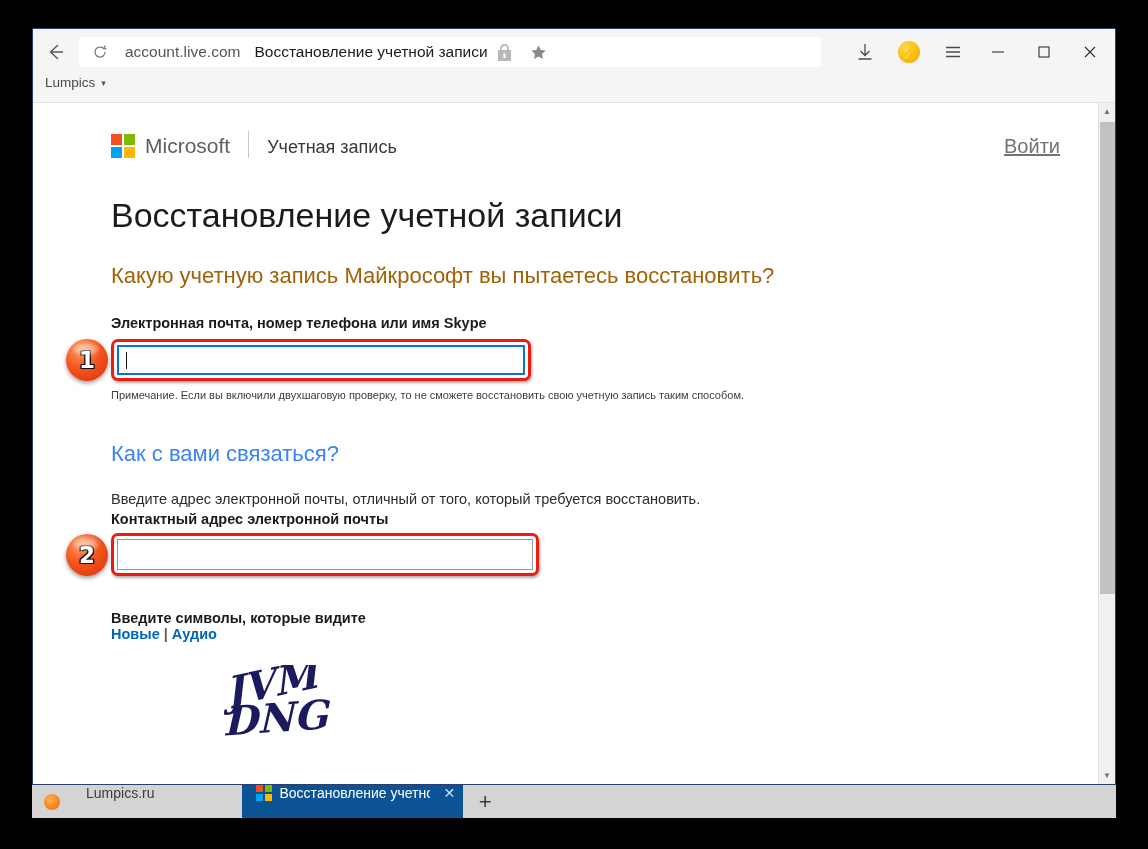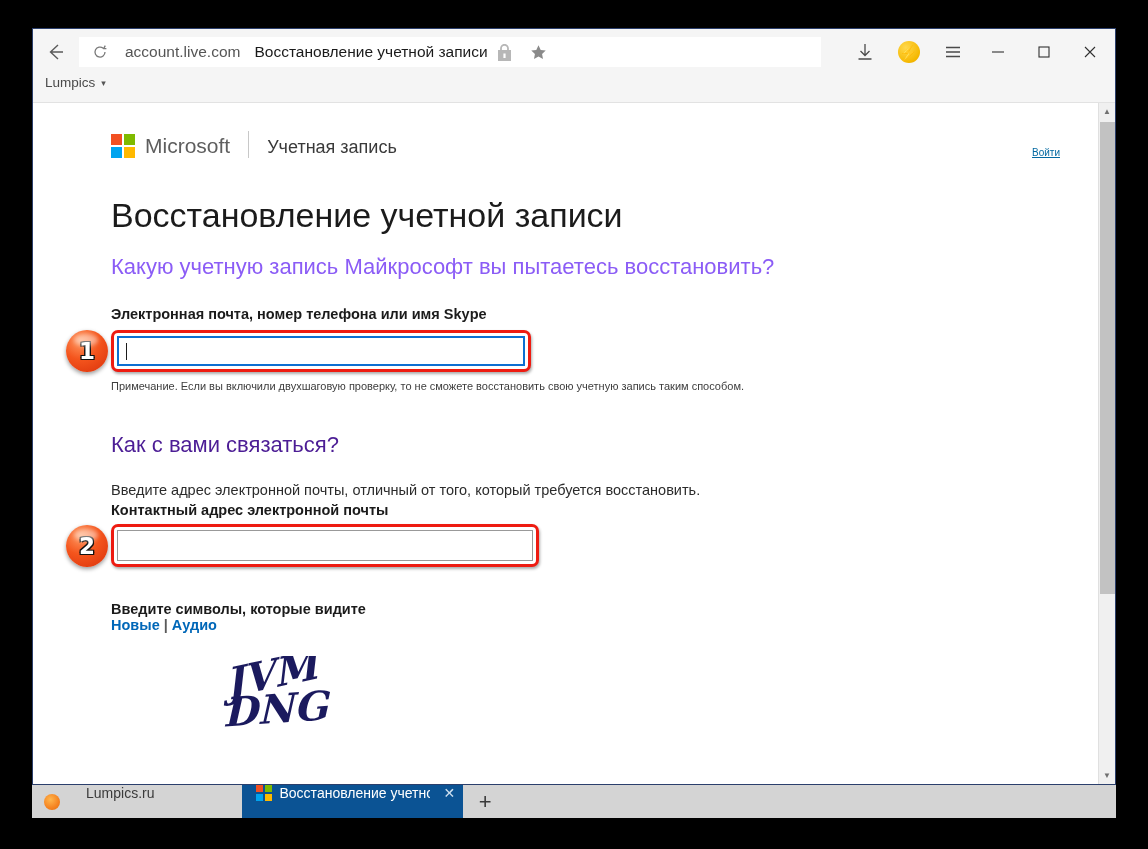--- a/index.html
+++ b/index.html
@@ -125,34 +125,34 @@
   .ms-logo { display:grid; grid-template-columns: 11px 11px; grid-template-rows: 11px 11px; gap:2px; }
   .ms-logo span { display:block; width:11px; height:11px; }
   .ms-q1 { background:#f25022; }
   .ms-q2 { background:#7fba00; }
   .ms-q3 { background:#00a4ef; }
   .ms-q4 { background:#ffb900; }
   .ms-word { font-size:21px; color:#5e5e5e; margin-left:10px; letter-spacing:0px; font-weight:400;}
   .ms-divider { width:1px; height:27px; background:#c8c8c8; margin:0 18px; }
   .ms-sub { font-size:18px; color:#3a3a3a; font-weight:400; }
   .signin {
-    margin-left:auto; font-size:10px; color:#0369a1;
+    margin-left:auto; font-size:20px; color:#737373;
   }
 
   
   .h1 {
     font-size: 34px; font-weight:400; color:#1b1b1b;
     margin-top: 38px; letter-spacing:0px;
   }
   .h2 {
-    font-size: 22px; font-weight:400; color:#8b5cf6;
-    margin-top: 19px;
+    font-size: 22px; font-weight:400; color:#a16207;
+    margin-top: 28px;
   }
   .h2b {
-    font-size: 22px; font-weight:400; color:#4c1d95;
+    font-size: 22px; font-weight:400; color:#3b82f6;
     margin-top: 40px;
   }
   .label-bold {
     font-size: 14.5px; font-weight:700; color:#1b1b1b;
     margin-top: 26px;
   }
   .para {
     font-size: 14.5px; color:#2b2b2b; margin-top: 24px;
   }
   .note {

